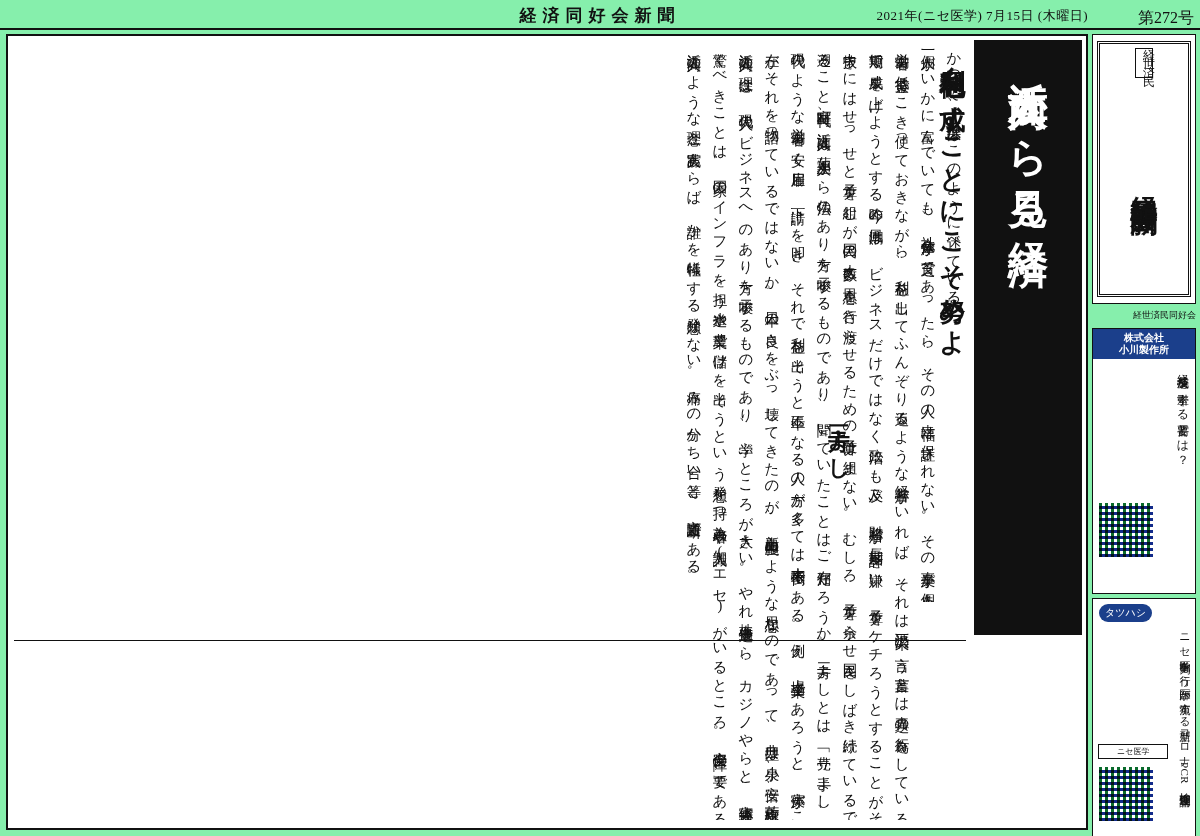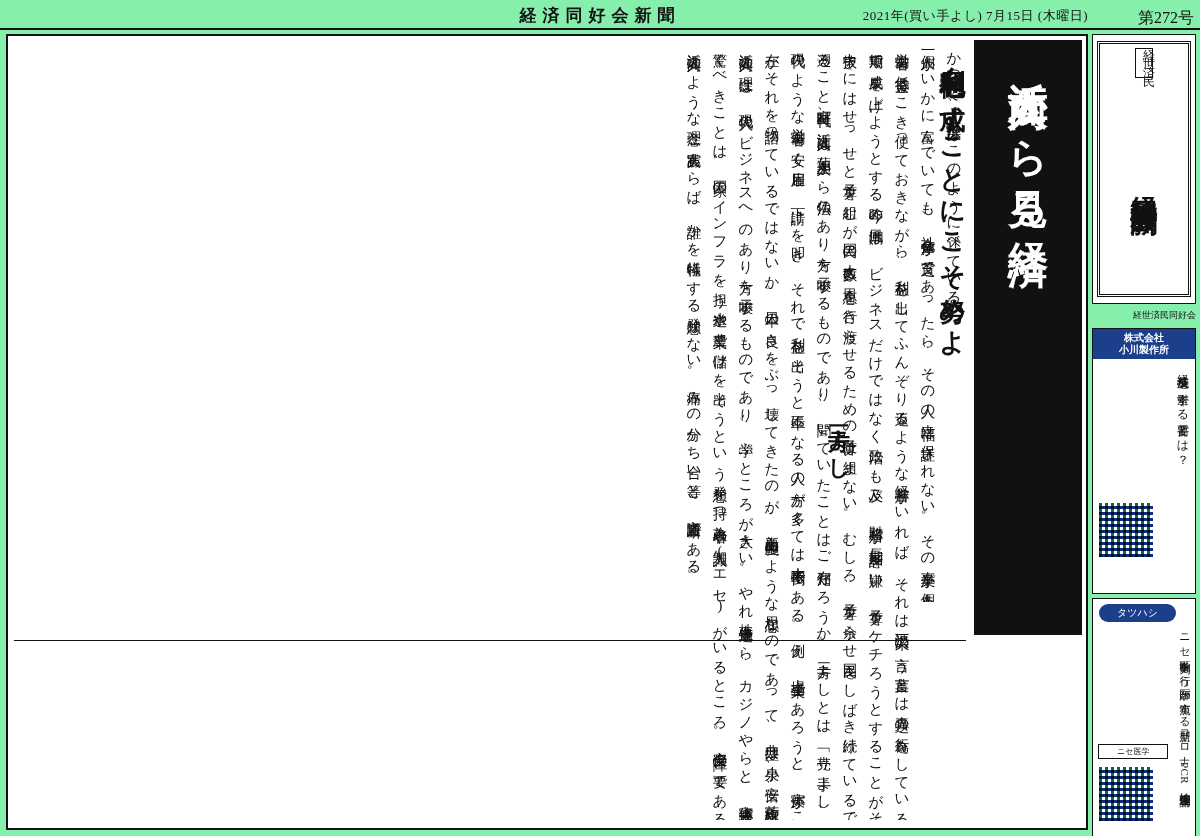--- a/index.html
+++ b/index.html
@@ -154,21 +154,21 @@
   }
   .ad2 {
     margin-top: 4px;
     height: 248px;
   }
   .ad2-tag {
     display: inline-block;
     background: #1b3f8b;
     color: #fff;
     font-size: 10px;
-    padding: 2px 18px;
+    padding: 2px 6px;
     border-radius: 9px;
     margin: 5px 0 0 6px;
   }
   .ad2-body {
     position: relative;
     height: 205px;
   }
   .ad2-copy {
     position: absolute;
     top: 4px; right: 3px;
@@ -268,21 +268,21 @@
     border-top: 1px solid #111;
   }
 </style>
 </head>
 <body>
 
 <div class="page">
 
   <div class="masthead">
     <div class="paper-name">経済同好会新聞</div>
-    <div class="issue-date">2021年(買い手よし) 7月15日 (木曜日)</div>
+    <div class="issue-date">2021年(ニセ医学) 7月15日 (木曜日)</div>
     <div class="issue-no">第272号</div>
   </div>
 
   <div class="sheet">
 
     <div class="article">
 
       <div class="headline-box">
         <span class="headline-text">近江商人から見る経済</span>
       </div>

